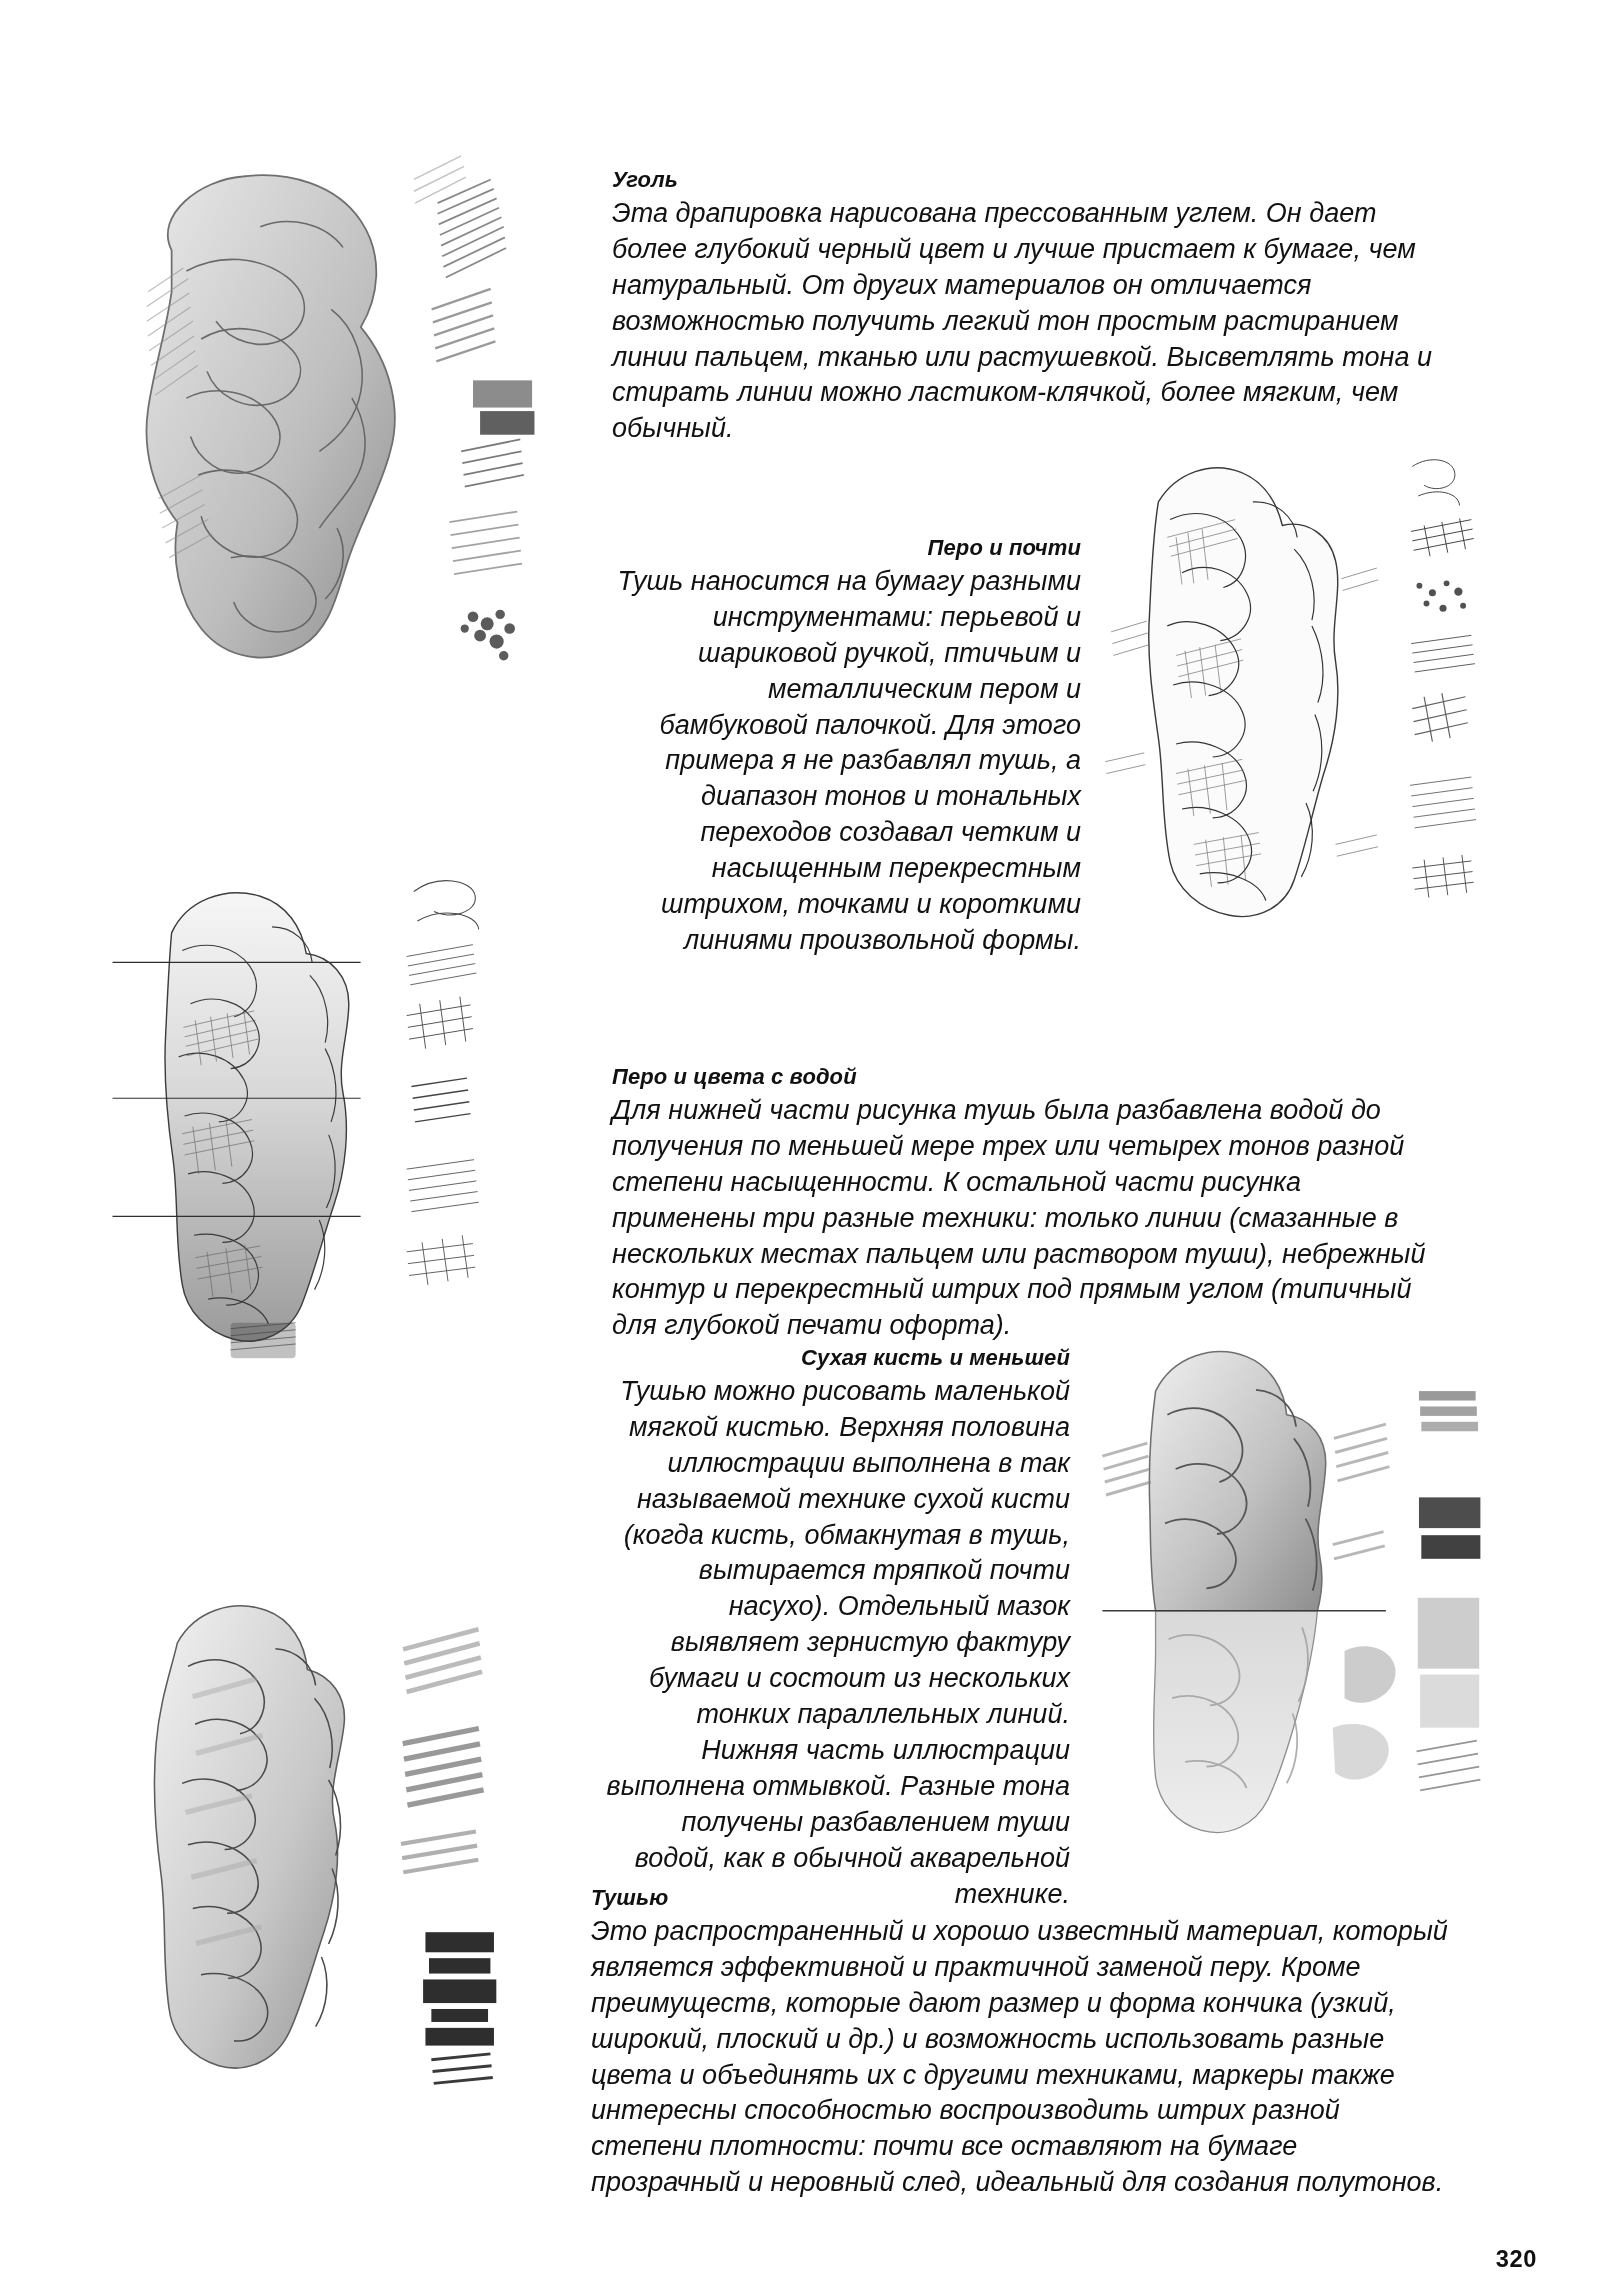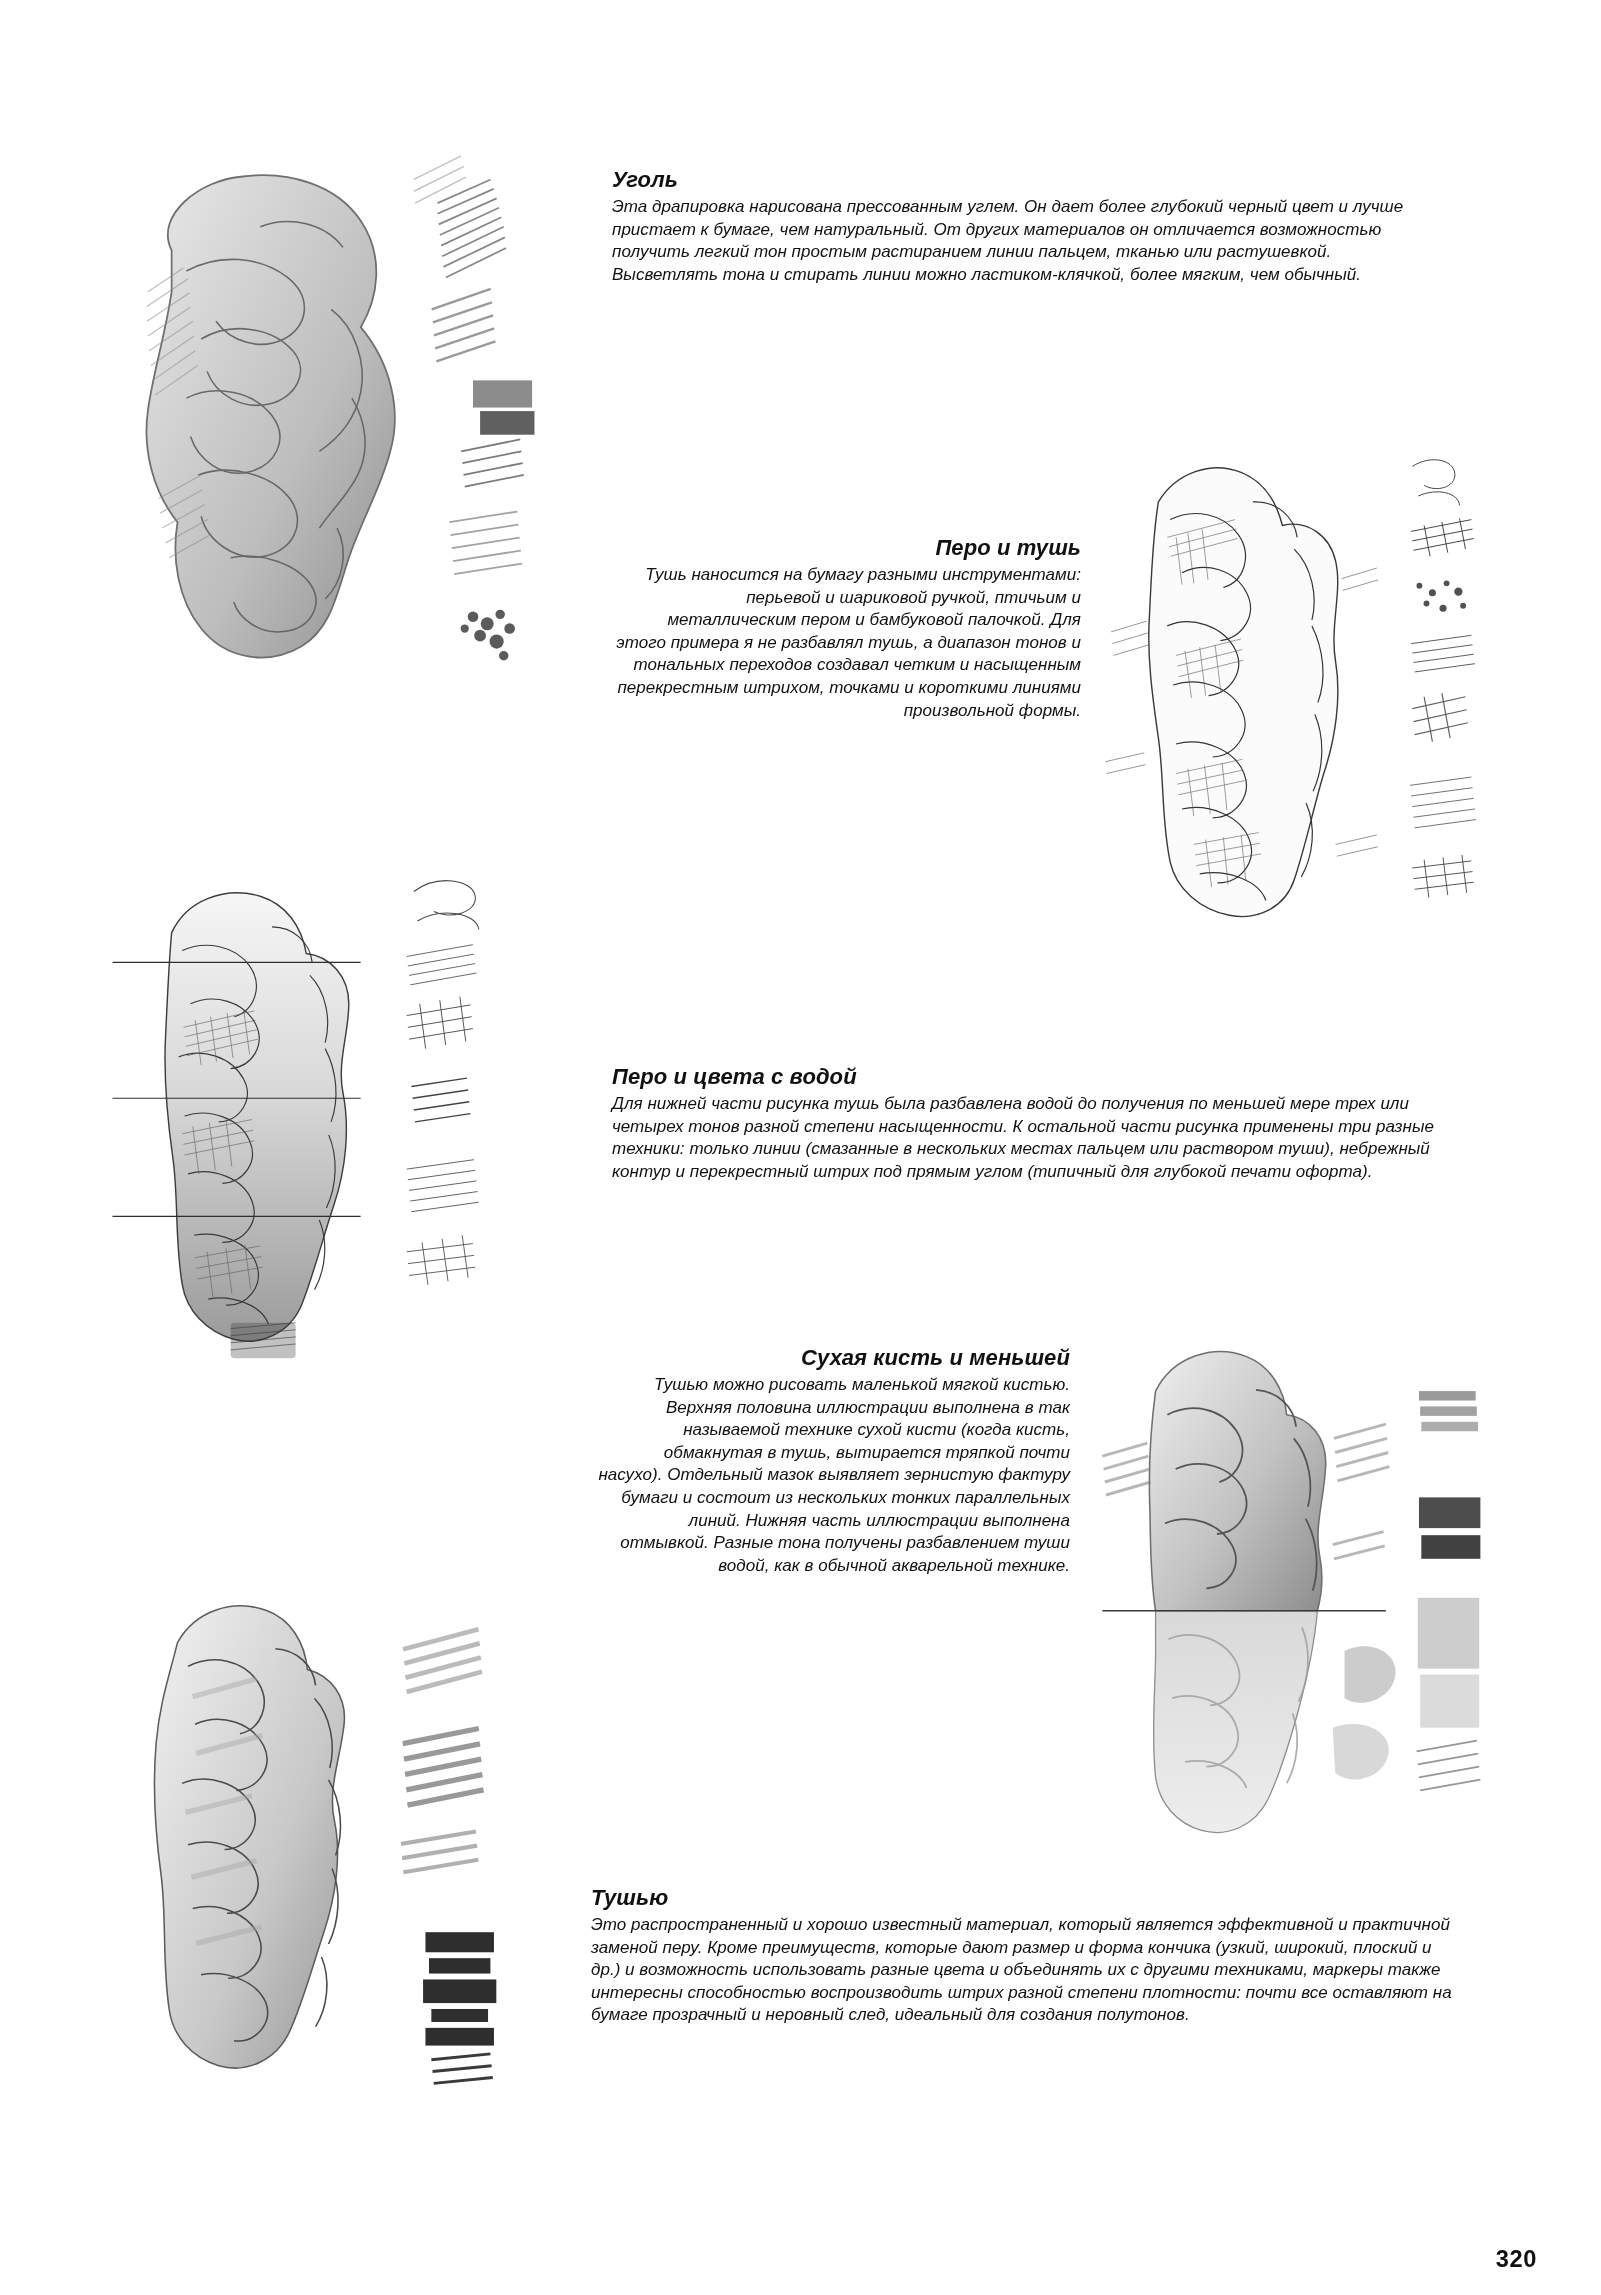--- a/index.html
+++ b/index.html
@@ -27,21 +27,21 @@
   .section h2 {
     margin: 0 0 2.4px 0;
     font-size: 22px;
     font-style: italic;
     font-weight: bold;
     letter-spacing: 0.1px;
     line-height: 1.25;
   }
   .section p {
     margin: 0;
-    font-size: 17px;
+    font-size: 27px;
     font-style: italic;
     line-height: 1.33;
     letter-spacing: 0.03px;
   }
   .align-right { text-align: right; }
   .align-right h2 { text-align: right; }
   .align-left { text-align: left; }
 
   
   .page-number {
@@ -278,21 +278,21 @@
           <path d="M602 758 L702 746"></path>
           <path d="M604 776 L704 764"></path>
         <path d="M620 726 L628 790"></path>
           <path d="M652 722 L660 786"></path>
           <path d="M684 718 L692 782"></path>
       </g>
     </svg>
   </div>
 
   <div class="section align-right" style="left:614px; top:499px; width:467px;">
-    <h2>Перо и тушь</h2>
+    <h2>Перо и почти</h2>
     <p>Тушь наносится на бумагу разными инструментами: перьевой и шариковой ручкой, птичьим и металлическим пером и бамбуковой палочкой. Для этого примера я не разбавлял тушь, а диапазон тонов и тональных переходов создавал четким и насыщенным перекрестным штрихом, точками и короткими линиями произвольной формы.</p>
   </div>
 
   <div class="illus" style="left:83px; top:815px; width:508px; height:591px;">
     <svg viewBox="0 0 860 1000" xmlns="http://www.w3.org/2000/svg">
       <defs>
         <linearGradient id="w1" x1="0" y1="0" x2="0" y2="1">
           <stop offset="0%" stop-color="#f6f6f6"></stop>
           <stop offset="45%" stop-color="#d8d8d8"></stop>
           <stop offset="100%" stop-color="#9b9b9b"></stop>

